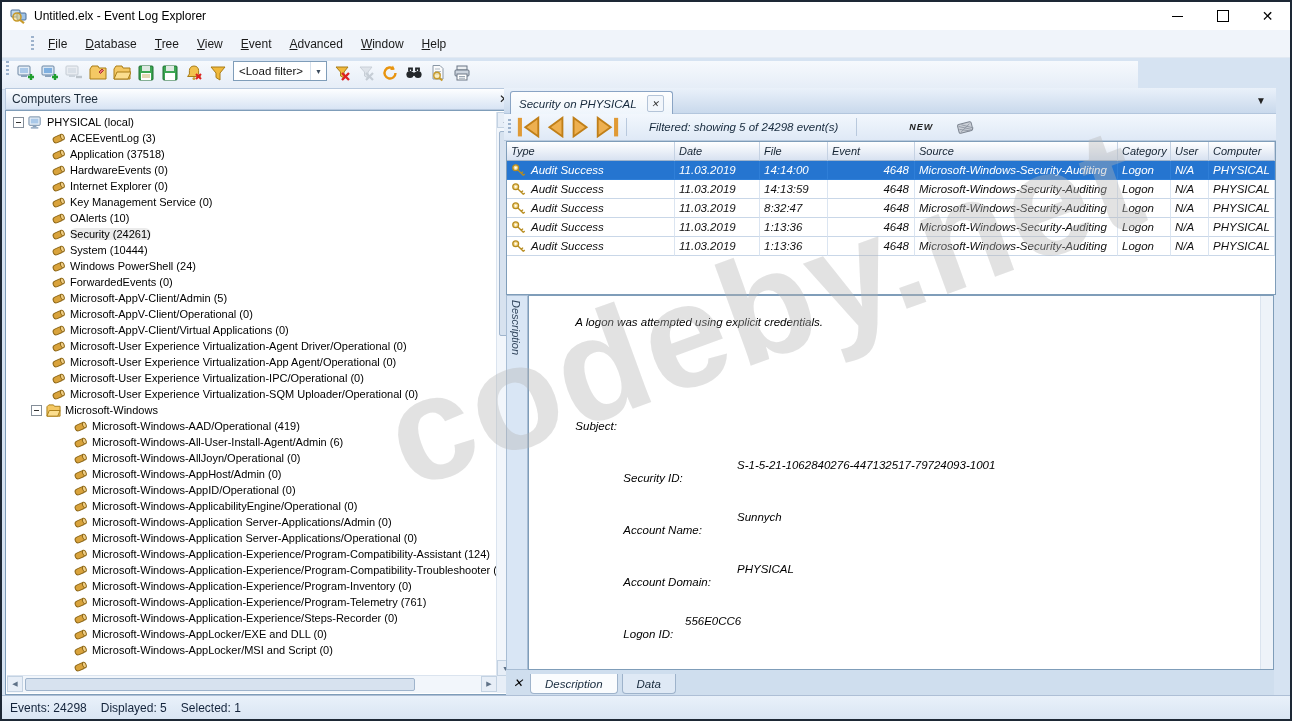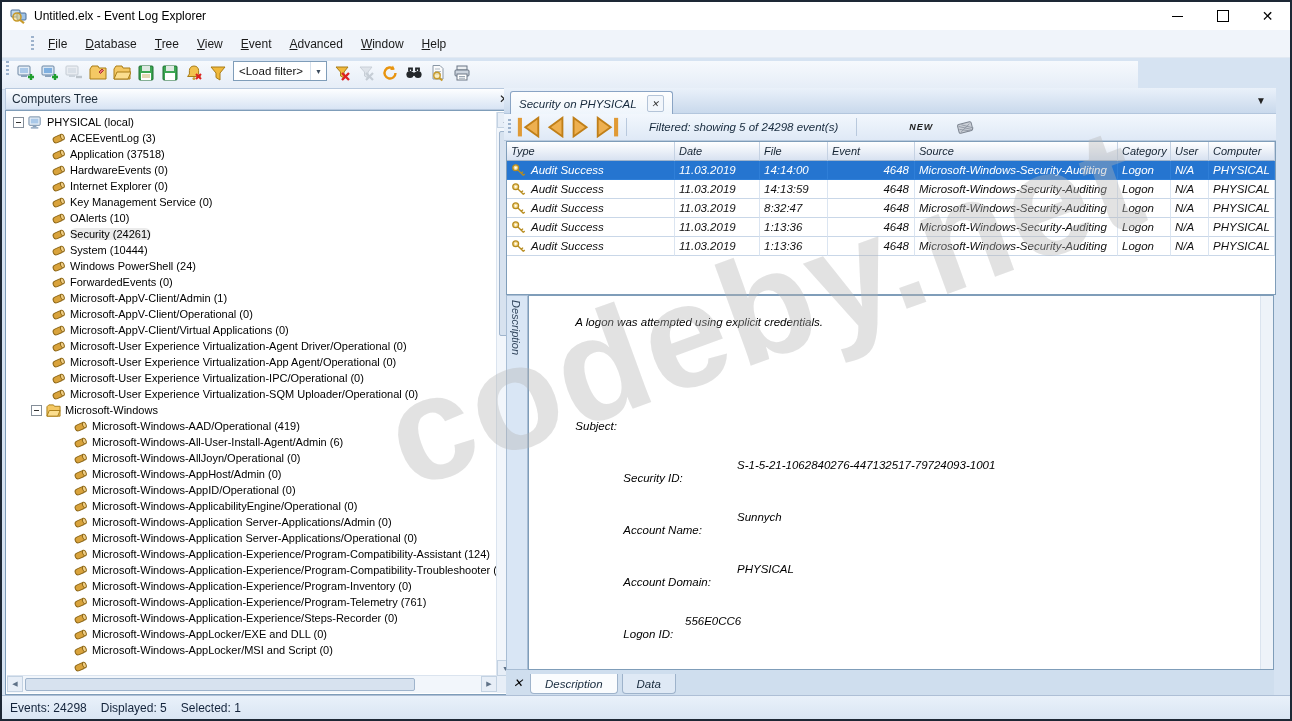--- a/index.html
+++ b/index.html
@@ -404,21 +404,21 @@
           <div class="tree-item lvl1 log">
 
             <span class="ic ic-log">
               <svg viewBox="0 0 16 16">
                 <g transform="rotate(-24 8 8)">
                   <rect x="2" y="5" width="11" height="6.5" rx="3" fill="#d9a33c" stroke="#8a6414"></rect>
                   <ellipse cx="12.4" cy="8.2" rx="1.8" ry="3.2" fill="#f0cf87" stroke="#8a6414"></ellipse>
                 </g>
               </svg>
             </span>
-            <span class="tree-label">Microsoft-AppV-Client/Admin (1)</span>
+            <span class="tree-label">Microsoft-AppV-Client/Admin (5)</span>
           </div>
 
           <div class="tree-item lvl1 log">
 
             <span class="ic ic-log">
               <svg viewBox="0 0 16 16">
                 <g transform="rotate(-24 8 8)">
                   <rect x="2" y="5" width="11" height="6.5" rx="3" fill="#d9a33c" stroke="#8a6414"></rect>
                   <ellipse cx="12.4" cy="8.2" rx="1.8" ry="3.2" fill="#f0cf87" stroke="#8a6414"></ellipse>
                 </g>

